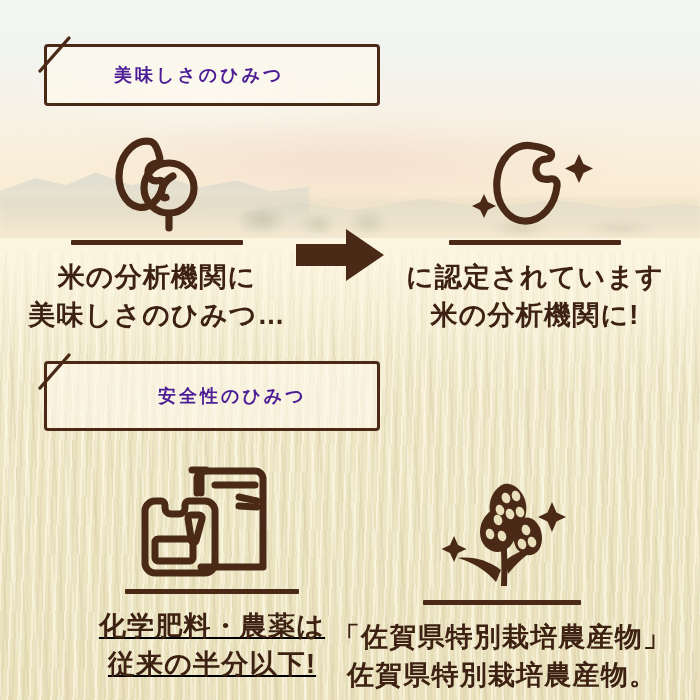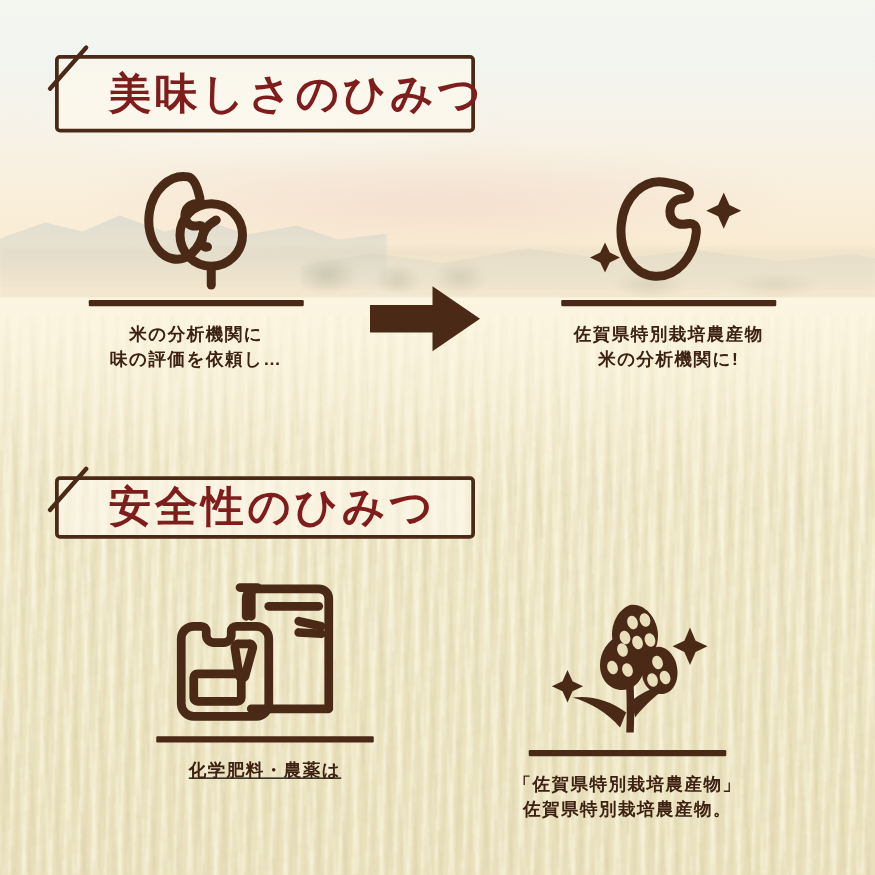--- a/index.html
+++ b/index.html
@@ -175,30 +175,30 @@
   .title-box .slash {
     position: absolute;
     left: -13px;
     top: -14px;
     width: 46px;
     height: 46px;
     pointer-events: none;
   }
   .title-text {
     font-family: "Liberation Sans", "DejaVu Sans", sans-serif;
-    font-size: 34px;
+    font-size: 18px;
     font-weight: 700;
     letter-spacing: 3px;
-    color: #7f1d1d;
-    margin-left: 40px;
+    color: #4c1d95;
+    margin-left: 67px;
     white-space: nowrap;
   }
 
   #title-box-1 { left: 44px; top: 44px; width: 336px; height: 62px; }
-  #title-box-2 { left: 44px; top: 381px; width: 336px; height: 50px; }
+  #title-box-2 { left: 44px; top: 361px; width: 336px; height: 70px; padding-left: 44px; }
 
   
   .cell {
     position: absolute;
     display: flex;
     flex-direction: column;
     align-items: center;
   }
   .cell .icon-wrap {
     display: flex;
@@ -208,21 +208,21 @@
   .cell .rule {
     height: 5px;
     background: #4a2a17;
     border-radius: 1px;
     margin-top: 8px;
   }
   .caption {
     margin-top: 13px;
     text-align: center;
     font-family: "Liberation Sans", "DejaVu Sans", sans-serif;
-    font-size: 14px;
+    font-size: 27px;
     font-weight: 700;
     line-height: 1.42;
     letter-spacing: 1.2px;
     color: #3d2112;
     white-space: nowrap;
   }
 
   #cell-analysis   { left: 42px;  top: 128px; width: 230px; }
   #cell-selection  { left: 420px; top: 128px; width: 230px; }
   #cell-chemicals  { left: 100px; top: 463px; width: 224px; text-decoration: underline; }
@@ -292,21 +292,21 @@
 
             <path d="M70 48 C 63 52 58.5 58 58.5 65 C 58.5 68.5 60.5 70.5 63 69.5"></path>
 
             <line x1="66" y1="86" x2="66" y2="100"></line>
           </g>
         </svg>
       </div>
       <div class="rule"></div>
       <div class="caption">
         <div>米の分析機関に</div>
-        <div>味の評価を依頼し…</div>
+        <div>美味しさのひみつ…</div>
       </div>
     </div>
 
     <svg id="flow-arrow" viewBox="0 0 88 52">
       <path d="M0 15 H50 V0 L88 26 L50 52 V37 H0 Z" fill="#4a2a17"></path>
     </svg>
 
     <div class="cell" id="cell-selection">
       <div class="icon-wrap">
         <svg width="128" height="104" viewBox="0 0 128 104">
@@ -321,21 +321,21 @@
                      C 79.5 31 81.5 28 80 24.5
                      C 76.5 20.5 69 19 62 18 Z"></path>
           </g>
 
           <path d="M108 26 L112.5 36 L122 40.5 L112.5 45 L108 55 L103.5 45 L94 40.5 L103.5 36 Z" fill="#4a2a17"></path>
           <path d="M13 66 L16.8 74 L25 78 L16.8 82 L13 90 L9.2 82 L1 78 L9.2 74 Z" fill="#4a2a17"></path>
         </svg>
       </div>
       <div class="rule"></div>
       <div class="caption">
-        <div>佐賀県特別栽培農産物</div>
+        <div>に認定されています</div>
         <div>米の分析機関に!</div>
       </div>
     </div>
 
     <div class="title-box" id="title-box-2">
       <svg class="slash" viewBox="0 0 46 46">
         <line x1="6" y1="38" x2="35" y2="5" stroke="#4a2a17" stroke-width="3.4" stroke-linecap="round"></line>
       </svg>
       <span class="title-text">安全性のひみつ</span>
     </div>
@@ -377,20 +377,21 @@
 
             <path d="M62 52 h8 a3 3 0 0 1 3 4 l-6 22 a2.5 2.5 0 0 1 -4.6 -0.4 l-3.4 -22 a3 3 0 0 1 3 -3.6 Z"></path>
 
             <rect x="26" y="76" width="38" height="22" rx="3"></rect>
           </g>
         </svg>
       </div>
       <div class="rule"></div>
       <div class="caption">
         <div>化学肥料・農薬は</div>
+        <div>従来の半分以下!</div>
       </div>
     </div>
 
     <div class="cell" id="cell-certified">
       <div class="icon-wrap">
         <svg width="128" height="118" viewBox="0 0 128 118">
           <g fill="#4a2a17">
 
             <path d="M62 56 C 63 74 64 92 63 112 L69 112 C 70 92 69 74 68 56 Z"></path>
 

